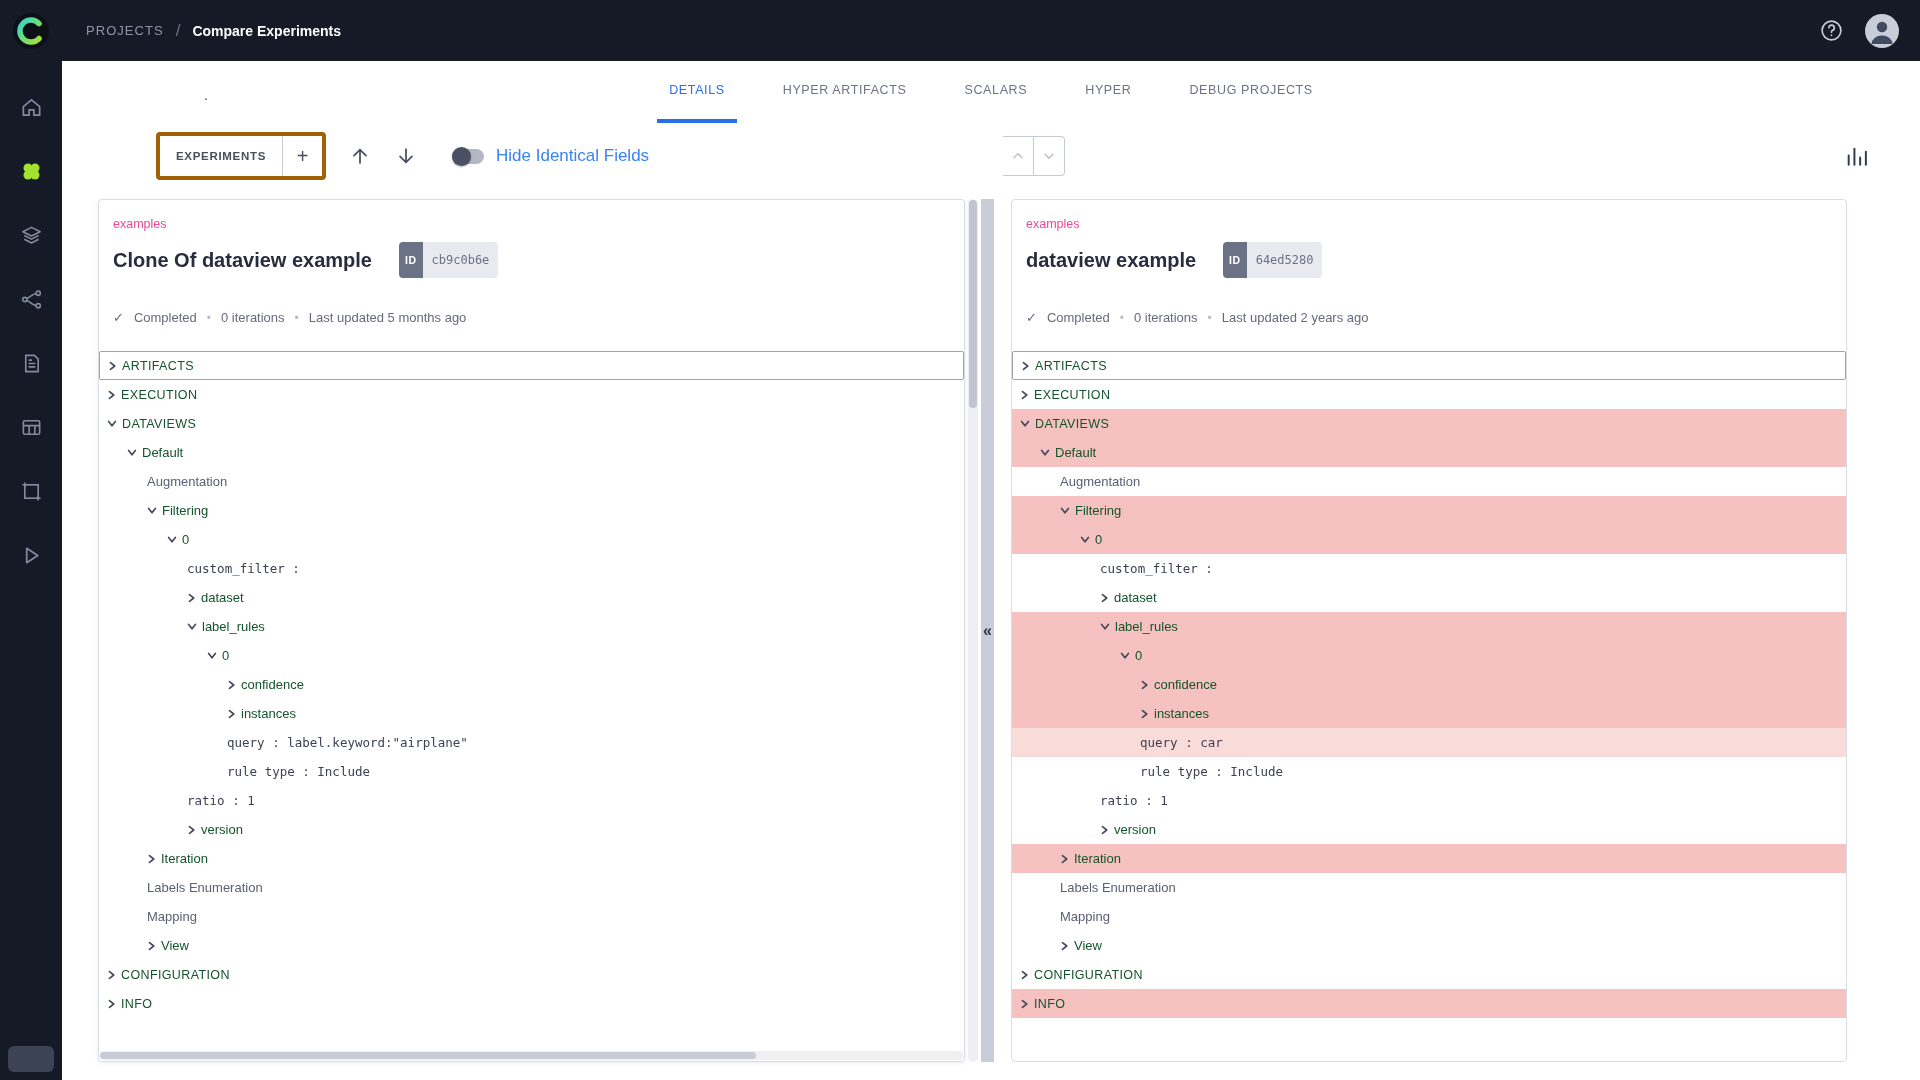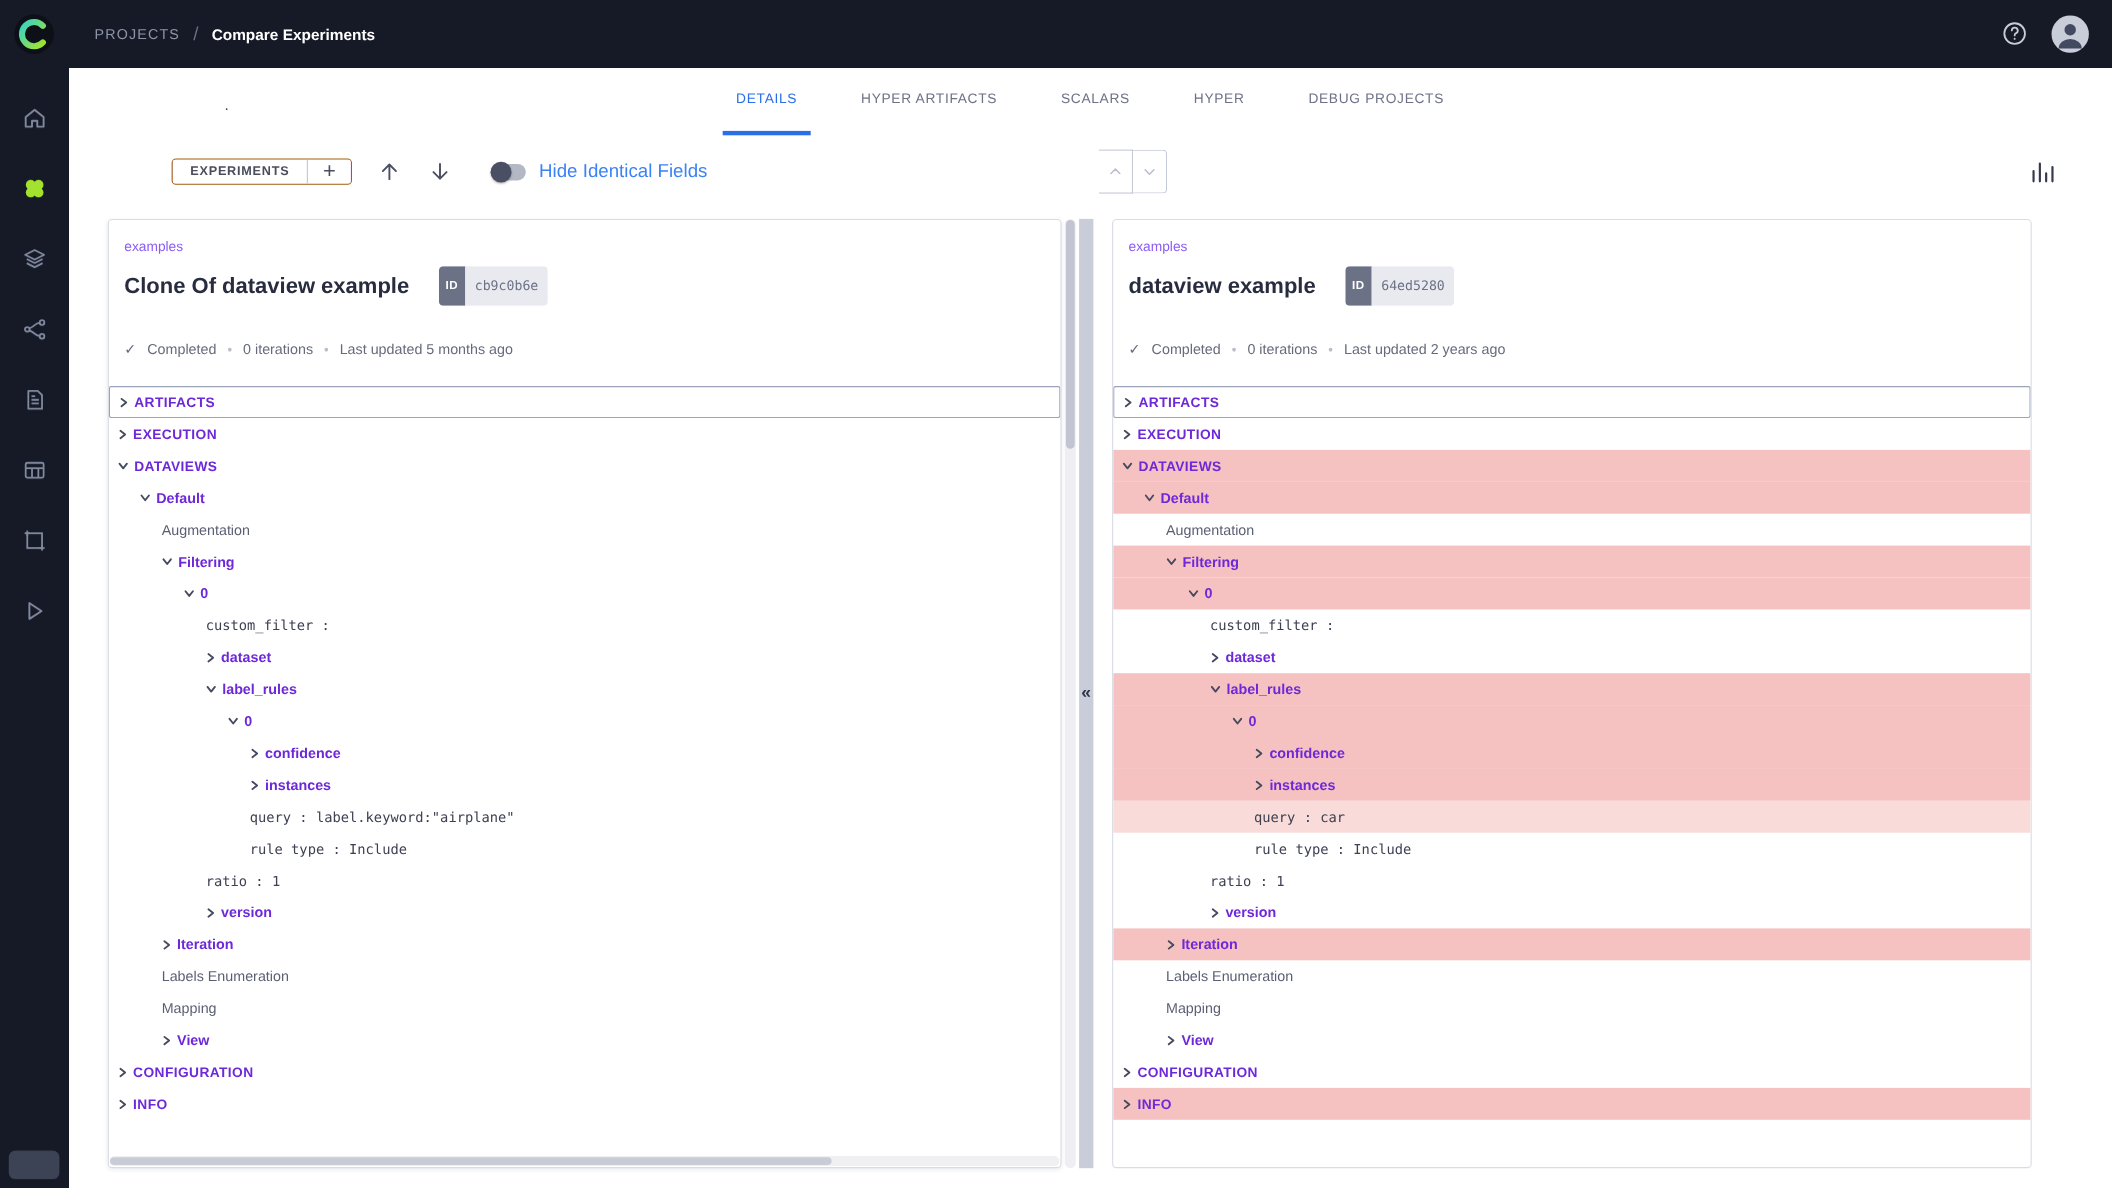--- a/index.html
+++ b/index.html
@@ -32,21 +32,21 @@
     display:flex;flex-direction:column}
   .stray-dot{position:absolute;left:142px;top:26px;color:#3c4152;font-size:14px}
 
   .tabbar{height:62px;display:flex;justify-content:center;gap:34px}
   .tab{display:flex;align-items:center;font-size:12.5px;font-weight:400;letter-spacing:.05em;
     color:#6d7287;border-bottom:4px solid transparent;padding:0 12px;cursor:pointer}
   .tab.active{color:var(--accent);border-bottom-color:var(--accent)}
 
   
   .toolbar{height:66px;display:flex;align-items:center;padding:0 44px 0 94px}
-  .btn-group{display:inline-flex;border:1px solid #a16207;border-radius:4px;overflow:hidden;background:#f0abfc;height:24px}
+  .btn-group{display:inline-flex;border:4px solid #a16207;border-radius:4px;overflow:hidden;background:#f0abfc;height:48px}
   .seg{display:flex;align-items:center;color:#4a4e5c;background:#fff}
   .seg-label{padding:0 16px;font-size:11.5px;font-weight:700;letter-spacing:.06em}
   .seg-plus{width:40px;justify-content:center;font-size:20px;font-weight:400;border-left:1px solid #c6cad6}
   .icon-btn{display:flex;align-items:center;justify-content:center;color:#4a4f63;width:40px;height:40px}
   .arrow-up{margin-left:14px}
   .arrow-down{margin-left:6px}
   .toggle-wrap{display:flex;align-items:center;gap:12px;margin-left:26px}
   .toggle{width:32px;height:15px;border-radius:8px;background:#b4b8c4;position:relative;display:inline-block;cursor:pointer}
   .knob{position:absolute;left:0;top:-2px;width:19px;height:19px;border-radius:50%;background:#4a4f63;
     box-shadow:0 1px 2px rgba(0,0,0,.3)}
@@ -70,39 +70,39 @@
   .panel.left{width:867px;flex:none;box-shadow:0 1px 4px rgba(30,35,60,.08)}
   .panel.right{flex:1}
   .v-scrollbar{width:10px;background:#efeff3;border-radius:5px;margin-left:3px;position:relative}
   .v-thumb{position:absolute;top:1px;left:1px;width:8px;height:208px;background:#c2c5d1;border-radius:4px}
   .splitter{width:13px;background:#c9cdda;margin-left:3px;position:relative;cursor:col-resize}
   .collapse-btn{position:absolute;top:50%;left:50%;transform:translate(-50%,-50%);
     font-size:16px;color:#2f3446;font-weight:700;line-height:1}
   .panel-gap{width:17px}
 
   .panel-head{padding:17px 14px 0}
-  .proj{font-size:12.5px;color:#8b5cf6;margin-bottom:11px}
+  .proj{font-size:12.5px;color:#ec4899;margin-bottom:11px}
   .title-row{display:flex;align-items:center;gap:27px;margin-bottom:32px}
   .title{font-size:20px;font-weight:700;color:#272c3f}
   .id-badge{display:inline-flex;align-items:stretch;border-radius:4px;overflow:hidden;height:36px}
   .id-tag{background:#6c7286;color:#fff;font-size:10.5px;font-weight:700;display:flex;
     align-items:center;padding:0 6px;letter-spacing:.05em}
   .id-val{background:#e9eaf0;color:#6c7286;font-family:"DejaVu Sans Mono",monospace;
     font-size:12px;display:flex;align-items:center;padding:0 9px}
   .status-row{display:flex;align-items:center;gap:10px;font-size:13px;color:#666b7c;margin-bottom:26px}
   .check{font-size:13px;color:#666b7c}
   .dot{color:#b9bdc9;font-size:12px}
 
   .tree{padding-bottom:10px}
   .tree-row{height:29px;display:flex;align-items:center;font-size:13px;color:#454a5e;width:100%}
   .tree-row.boxed{border:1px solid #9ba3b8;border-radius:2px}
   .tree-row.diff{background:var(--diff)}
   .tree-row.diff-light{background:var(--diff-light)}
   .tree-row.hdr .node-label{font-size:12.5px;letter-spacing:.03em}
-  .node-label{font-weight:700;color:#6d28d9}
+  .node-label{font-weight:400;color:#14532d}
   .leaf-label{font-weight:400;color:#5a5f73}
   .mono-label{font-family:"DejaVu Sans Mono",monospace;font-size:12.5px;color:#3d4152}
   .chev{display:inline-flex;margin-right:5px;color:#454a5e;flex:none}
 
   .h-scrollbar{position:absolute;left:1px;right:1px;bottom:1px;height:9px;background:#f0f0f3;border-radius:4px}
   .h-thumb{height:7px;margin-top:1px;width:76%;background:#c9ccd6;border-radius:4px}
 </style>
 </head>
 <body>
 

